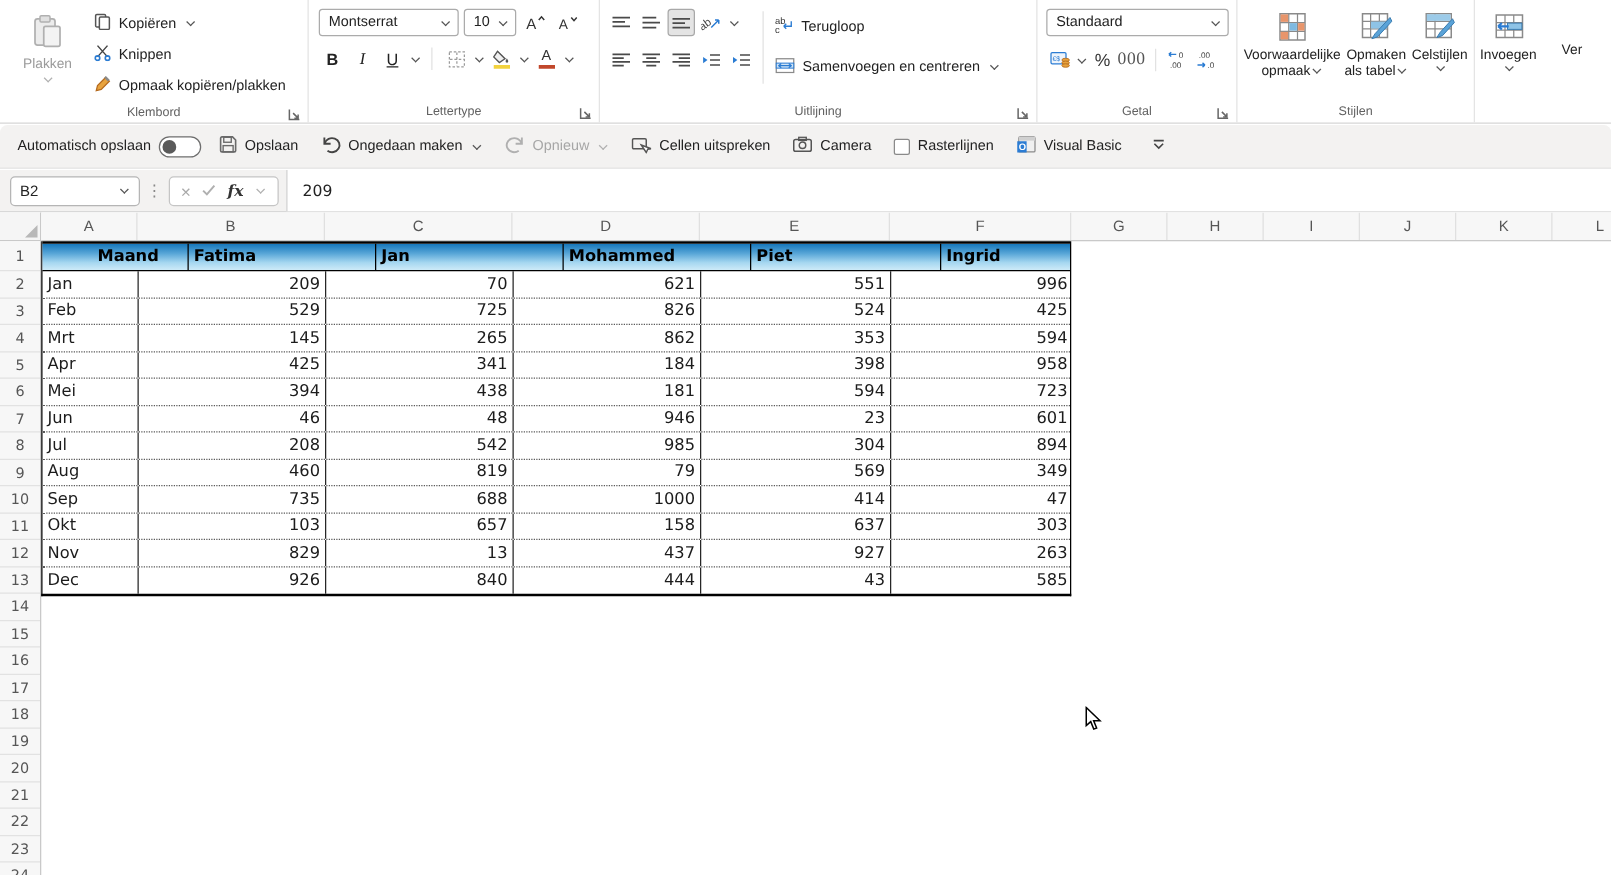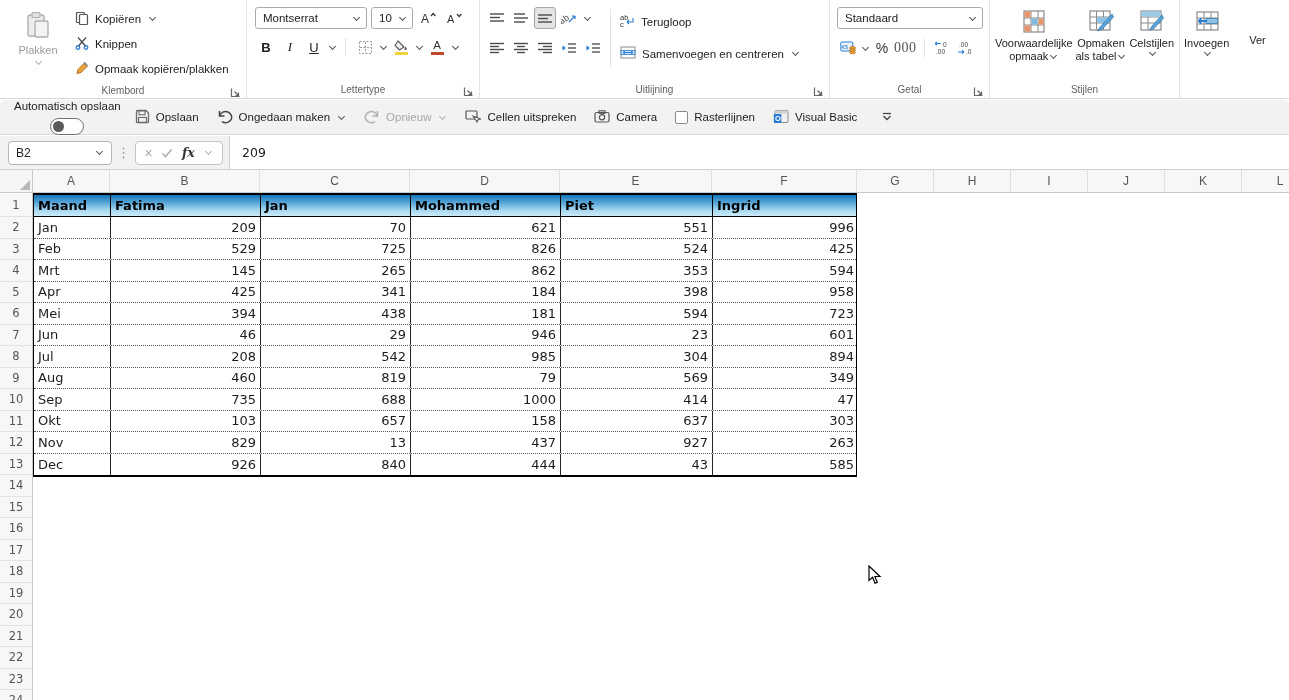--- a/index.html
+++ b/index.html
@@ -95,21 +95,21 @@
     border-right:1px solid #c9c9c9; overflow:hidden; }
   .rowhead { border-bottom:1px solid #e2e2e2; color:#565656; font-size:11.5px;
     display:flex; align-items:center; justify-content:center; cursor:pointer;
     height:21.5px; font-family:"DejaVu Sans", sans-serif; }
   .rowhead.first { height:24px; }
 
   .sheet-table { position:absolute; left:33px; top:23px; width:824px;
     font-family:"DejaVu Sans", sans-serif; border-left:1px solid #000;
     border-right:1px solid #000; border-bottom:2px solid #000; cursor:cell; }
   .hrow { display:flex; height:24px; border-top:2px solid #000; border-bottom:1px solid #000;
-    background:linear-gradient(180deg,#1576ba 0%,#5aa7d8 38%,#a6d7f0 72%,#cdeaf8 100%); }
+    background:linear-gradient(180deg,#1576ba 0%,#5aa7d8 38%,#a6d7f0 72%,#cdeaf8 100%);padding-left:40px; }
   .hcell { font-weight:bold; font-size:13px; color:#000; display:flex; align-items:center;
     padding-left:4px; border-right:1px solid #000; flex-shrink:0; }
   .hcell:last-child { border-right:none; }
   .drow { display:flex; height:21.5px; border-bottom:1px dotted #595959; }
   .drow:last-child { border-bottom:none; }
   .dcell { font-size:13px; color:#1c1c1c; display:flex; align-items:center;
     border-right:1px solid #262626; flex-shrink:0; }
   .dcell:last-child { border-right:none; }
   .dcell.num { justify-content:flex-end; padding-right:4px; }
   .dcell.txt { padding-left:4px; }
@@ -442,21 +442,21 @@
         <div class="stylebtn" style="overflow:hidden;margin-left:20px;">
           <span style="height:24px"></span>
           <span>Ver</span>
         </div>
       </div>
       <div class="rg-footer"></div>
     </div>
   </div>
 
   <div class="qat">
-    <div class="qat-item" style="margin-right:14px;flex-direction:column;">
+    <div class="qat-item" style="margin-right:14px;">
       <span>Automatisch opslaan</span>
       <span class="toggle">
           <span class="knob"></span>
         </span>
     </div>
     <div class="qat-item">
       <span><svg width="15" height="15" viewBox="0 0 15 15">
             <path d="M1.5 2.5a1 1 0 011-1h8.5l2.5 2.5v8.5a1 1 0 01-1 1h-10a1 1 0 01-1-1z" fill="none" stroke="#6a6a6a" stroke-width="1.3"></path>
             <rect x="4" y="1.8" width="6" height="4" fill="none" stroke="#6a6a6a" stroke-width="1.1"></rect>
             <rect x="3.5" y="8.5" width="8" height="5" fill="none" stroke="#6a6a6a" stroke-width="1.1"></rect>
@@ -623,21 +623,21 @@
             <div class="dcell txt" style="width: 77px;">Mei</div>
             <div class="dcell num" style="width: 150px;">394</div>
             <div class="dcell num" style="width: 150px;">438</div>
             <div class="dcell num" style="width: 150px;">181</div>
             <div class="dcell num" style="width: 152px;">594</div>
             <div class="dcell num" style="width: 145px;">723</div>
           </div>
           <div class="drow">
             <div class="dcell txt" style="width: 77px;">Jun</div>
             <div class="dcell num" style="width: 150px;">46</div>
-            <div class="dcell num" style="width: 150px;">29</div>
+            <div class="dcell num" style="width: 150px;">48</div>
             <div class="dcell num" style="width: 150px;">946</div>
             <div class="dcell num" style="width: 152px;">23</div>
             <div class="dcell num" style="width: 145px;">601</div>
           </div>
           <div class="drow">
             <div class="dcell txt" style="width: 77px;">Jul</div>
             <div class="dcell num" style="width: 150px;">208</div>
             <div class="dcell num" style="width: 150px;">542</div>
             <div class="dcell num" style="width: 150px;">985</div>
             <div class="dcell num" style="width: 152px;">304</div>

